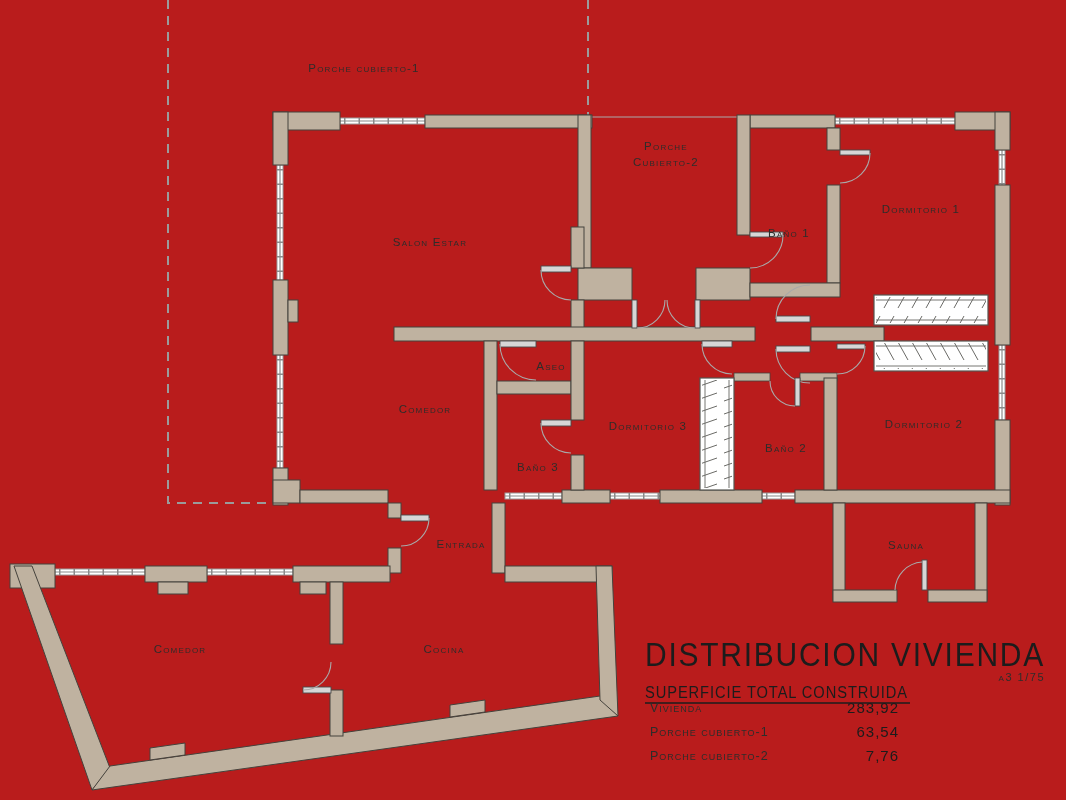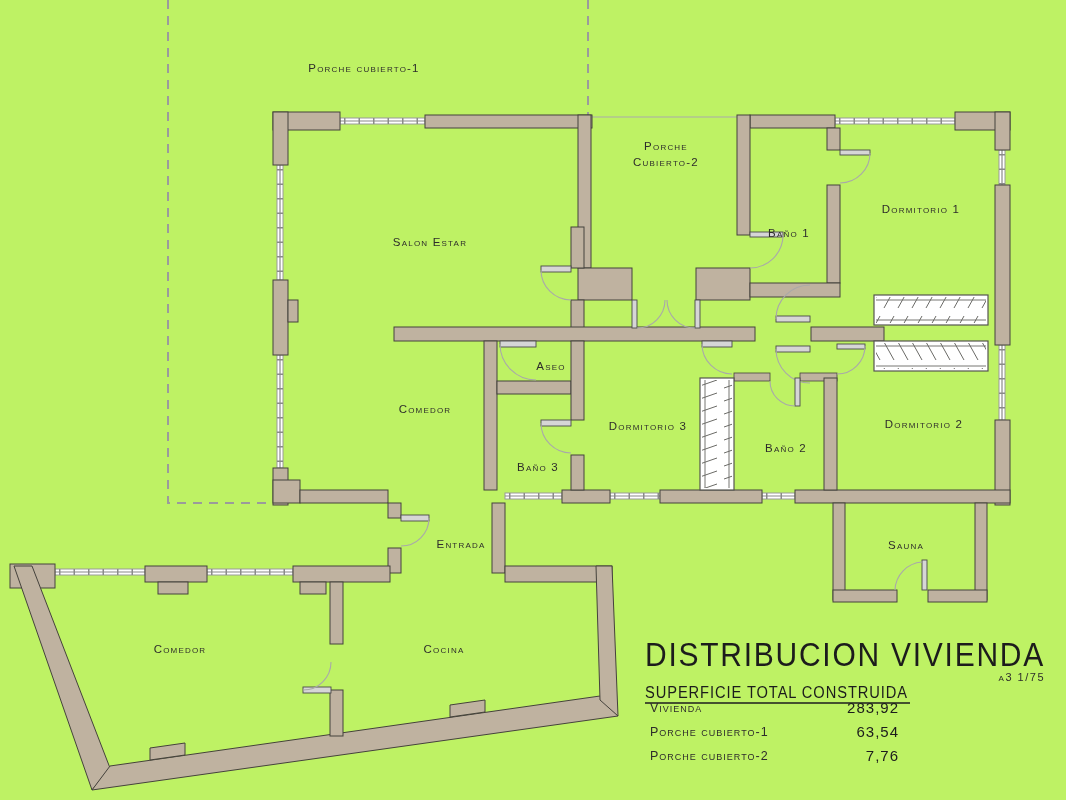--- a/index.html
+++ b/index.html
@@ -1,16 +1,16 @@
 <!DOCTYPE html>
 <html><head>
 <meta charset="utf-8">
 <style>
   html,body{margin:0;padding:0;background:#ffffff;}
-  .stage{position:relative;width:1066px;height:800px;background:#bef264;overflow:hidden;
+  .stage{position:relative;width:1066px;height:800px;background:#b91c1c;overflow:hidden;
          font-family:"Liberation Sans",sans-serif;}
   svg{position:absolute;left:0;top:0;}
   .wall{fill:#bfb2a0;stroke:#45423c;stroke-width:1;}
   .thinwall{fill:#bfb2a0;stroke:#45423c;stroke-width:0.8;}
   .winframe{fill:#ffffff;stroke:#9a9a9a;stroke-width:1;}
   .winline{stroke:#8a8a8a;stroke-width:1.2;}
   .winticks{stroke:#8a8a8a;stroke-width:6;stroke-dasharray:1.5 13;}
   .arc{fill:none;stroke:#a9a9a9;stroke-width:1.1;}
   .leaf{fill:#d6d6d6;stroke:#4a4a4a;stroke-width:0.9;}
   .dash{stroke:#9b9b9b;stroke-width:2;stroke-dasharray:9 7;fill:none;}

